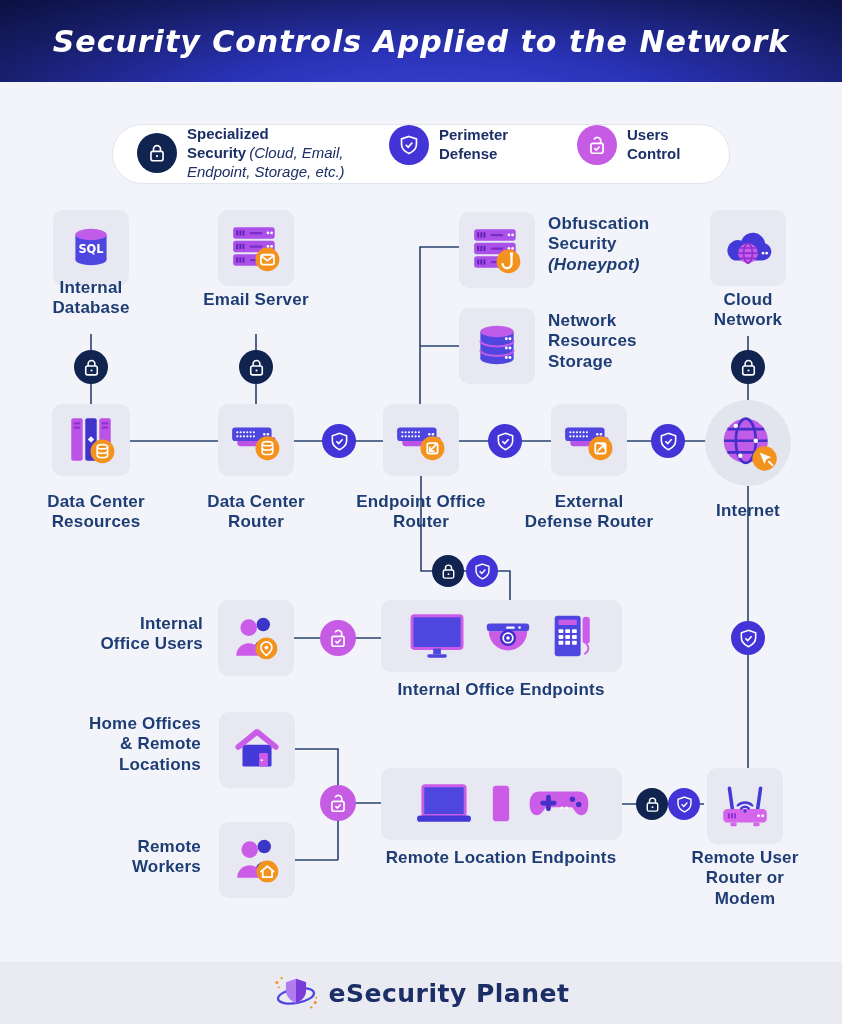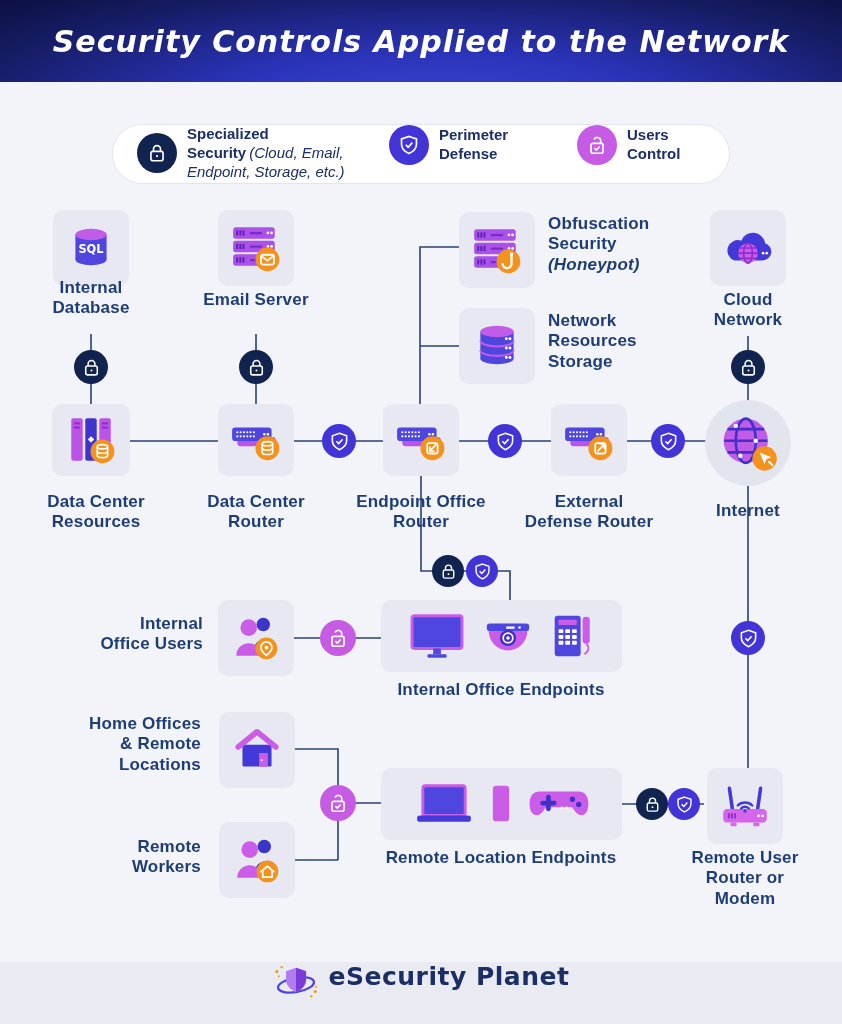--- a/index.html
+++ b/index.html
@@ -42,21 +42,21 @@
   .b34{width:34px;height:34px;}
   .b32{width:32px;height:32px;}
   .b36{width:36px;height:36px;}
   .badge svg{display:block;}
 
   
   #wires{position:absolute;left:0;top:0;}
 
   
   #ftr{position:absolute;left:0;top:962px;width:842px;height:62px;background:#e9eaf2;
-       display:flex;justify-content:center;gap:10px;}
+       display:flex;align-items:center;justify-content:center;gap:10px;}
   #ftr .brand{font-family:"DejaVu Sans",sans-serif;font-weight:700;font-size:25px;color:#1b2e66;letter-spacing:.5px;}
 </style>
 </head>
 <body>
 
 <div id="stage">
 
   <div id="hdr">
     <div class="t">Security Controls Applied to the Network</div>
   </div>

